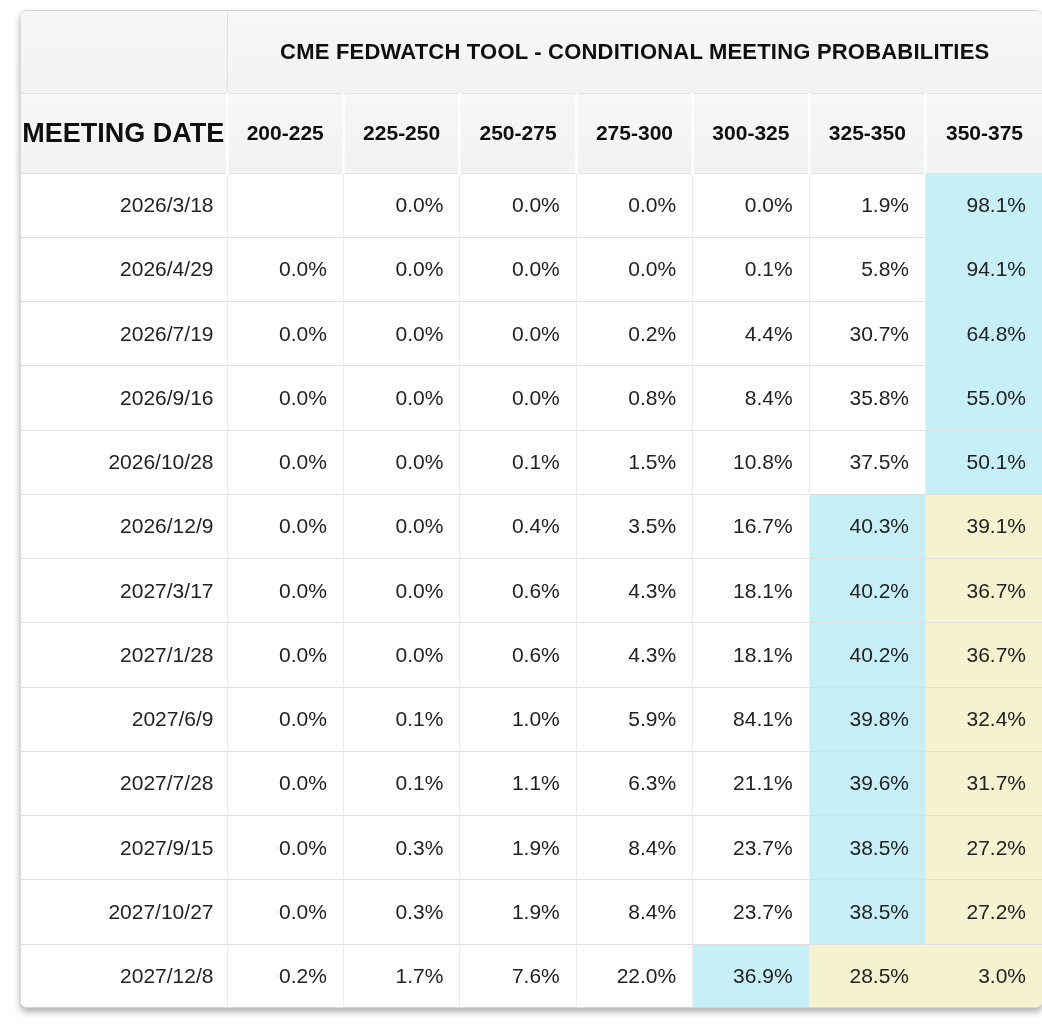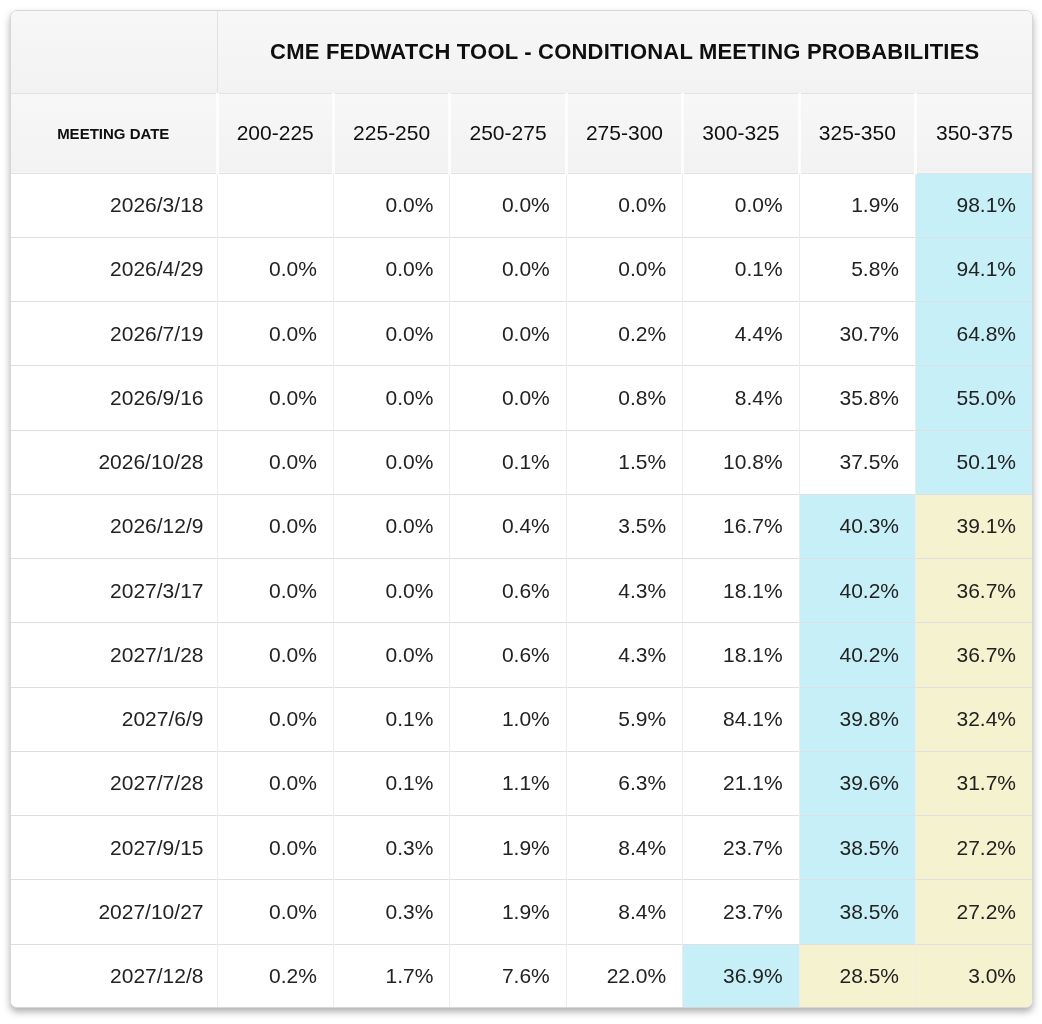--- a/index.html
+++ b/index.html
@@ -14,21 +14,21 @@
   body{
     width:1042px;height:1024px;
     background:#ffffff;
     font-family:"Liberation Sans", sans-serif;
     color:var(--text);
     position:relative;
     overflow:hidden;
   }
   .card{
     position:absolute;
-    left:10px; top:10px;
+    left:20px; top:10px;
     width:1021px; height:996px;
     border-radius:7px;
     border:1px solid #d7d7d7;
     box-shadow:0 4px 7px rgba(80,80,80,.45);
     overflow:hidden;
     background:#fff;
   }
   table{
     width:100%; height:100%;
     border-collapse:collapse;
@@ -52,28 +52,28 @@
     font-weight:bold;
     font-size:22px;
     letter-spacing:.2px;
     text-align:center;
     color:#0f0f0f;
   }
   .corner-cell{border-bottom:1px solid var(--grid);}
   .date-hdr{
     border-bottom:1px solid var(--grid);
     font-weight:bold;
-    font-size:15px;
+    font-size:27px;
     text-align:center;
     color:#0f0f0f;
   }
   th.rate{
     border-bottom:1px solid var(--grid);
     border-left:3px solid #fdfdfd;
-    font-weight:normal;
+    font-weight:bold;
     font-size:21px;
     color:#0f0f0f;
   }
   
   tbody td{
     border-top:1px solid #dfdfdf;
     border-left:1px solid var(--grid-soft);
     font-size:21px;
     text-align:right;
     color:#222222;

